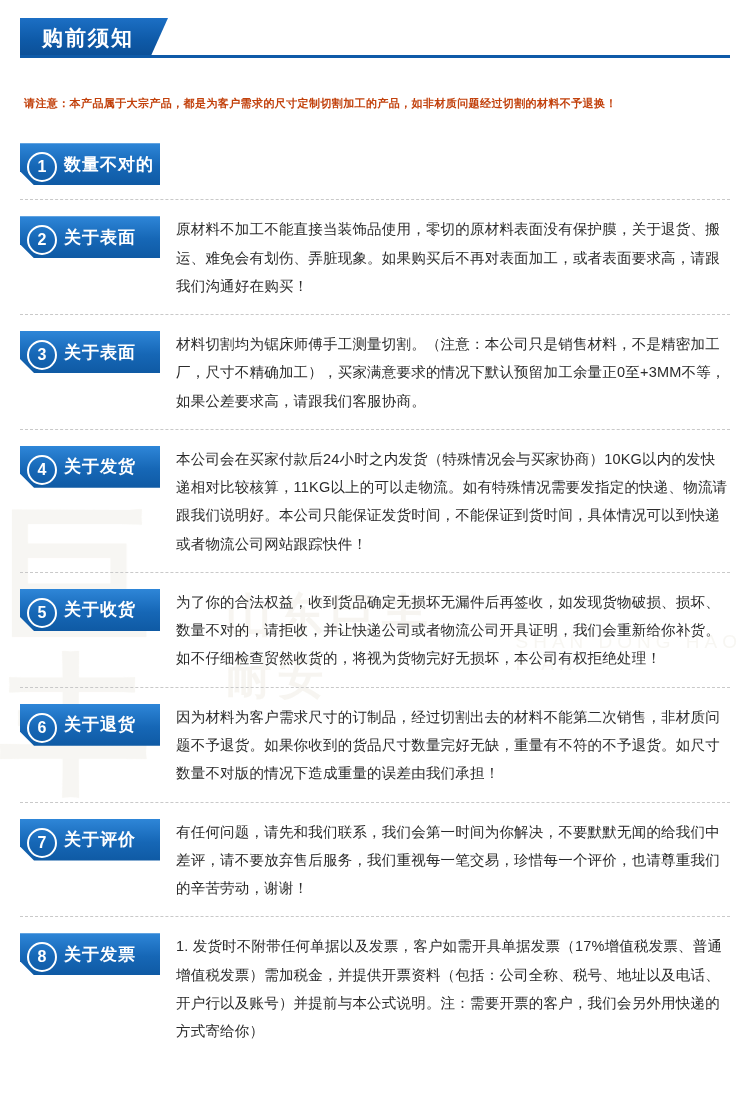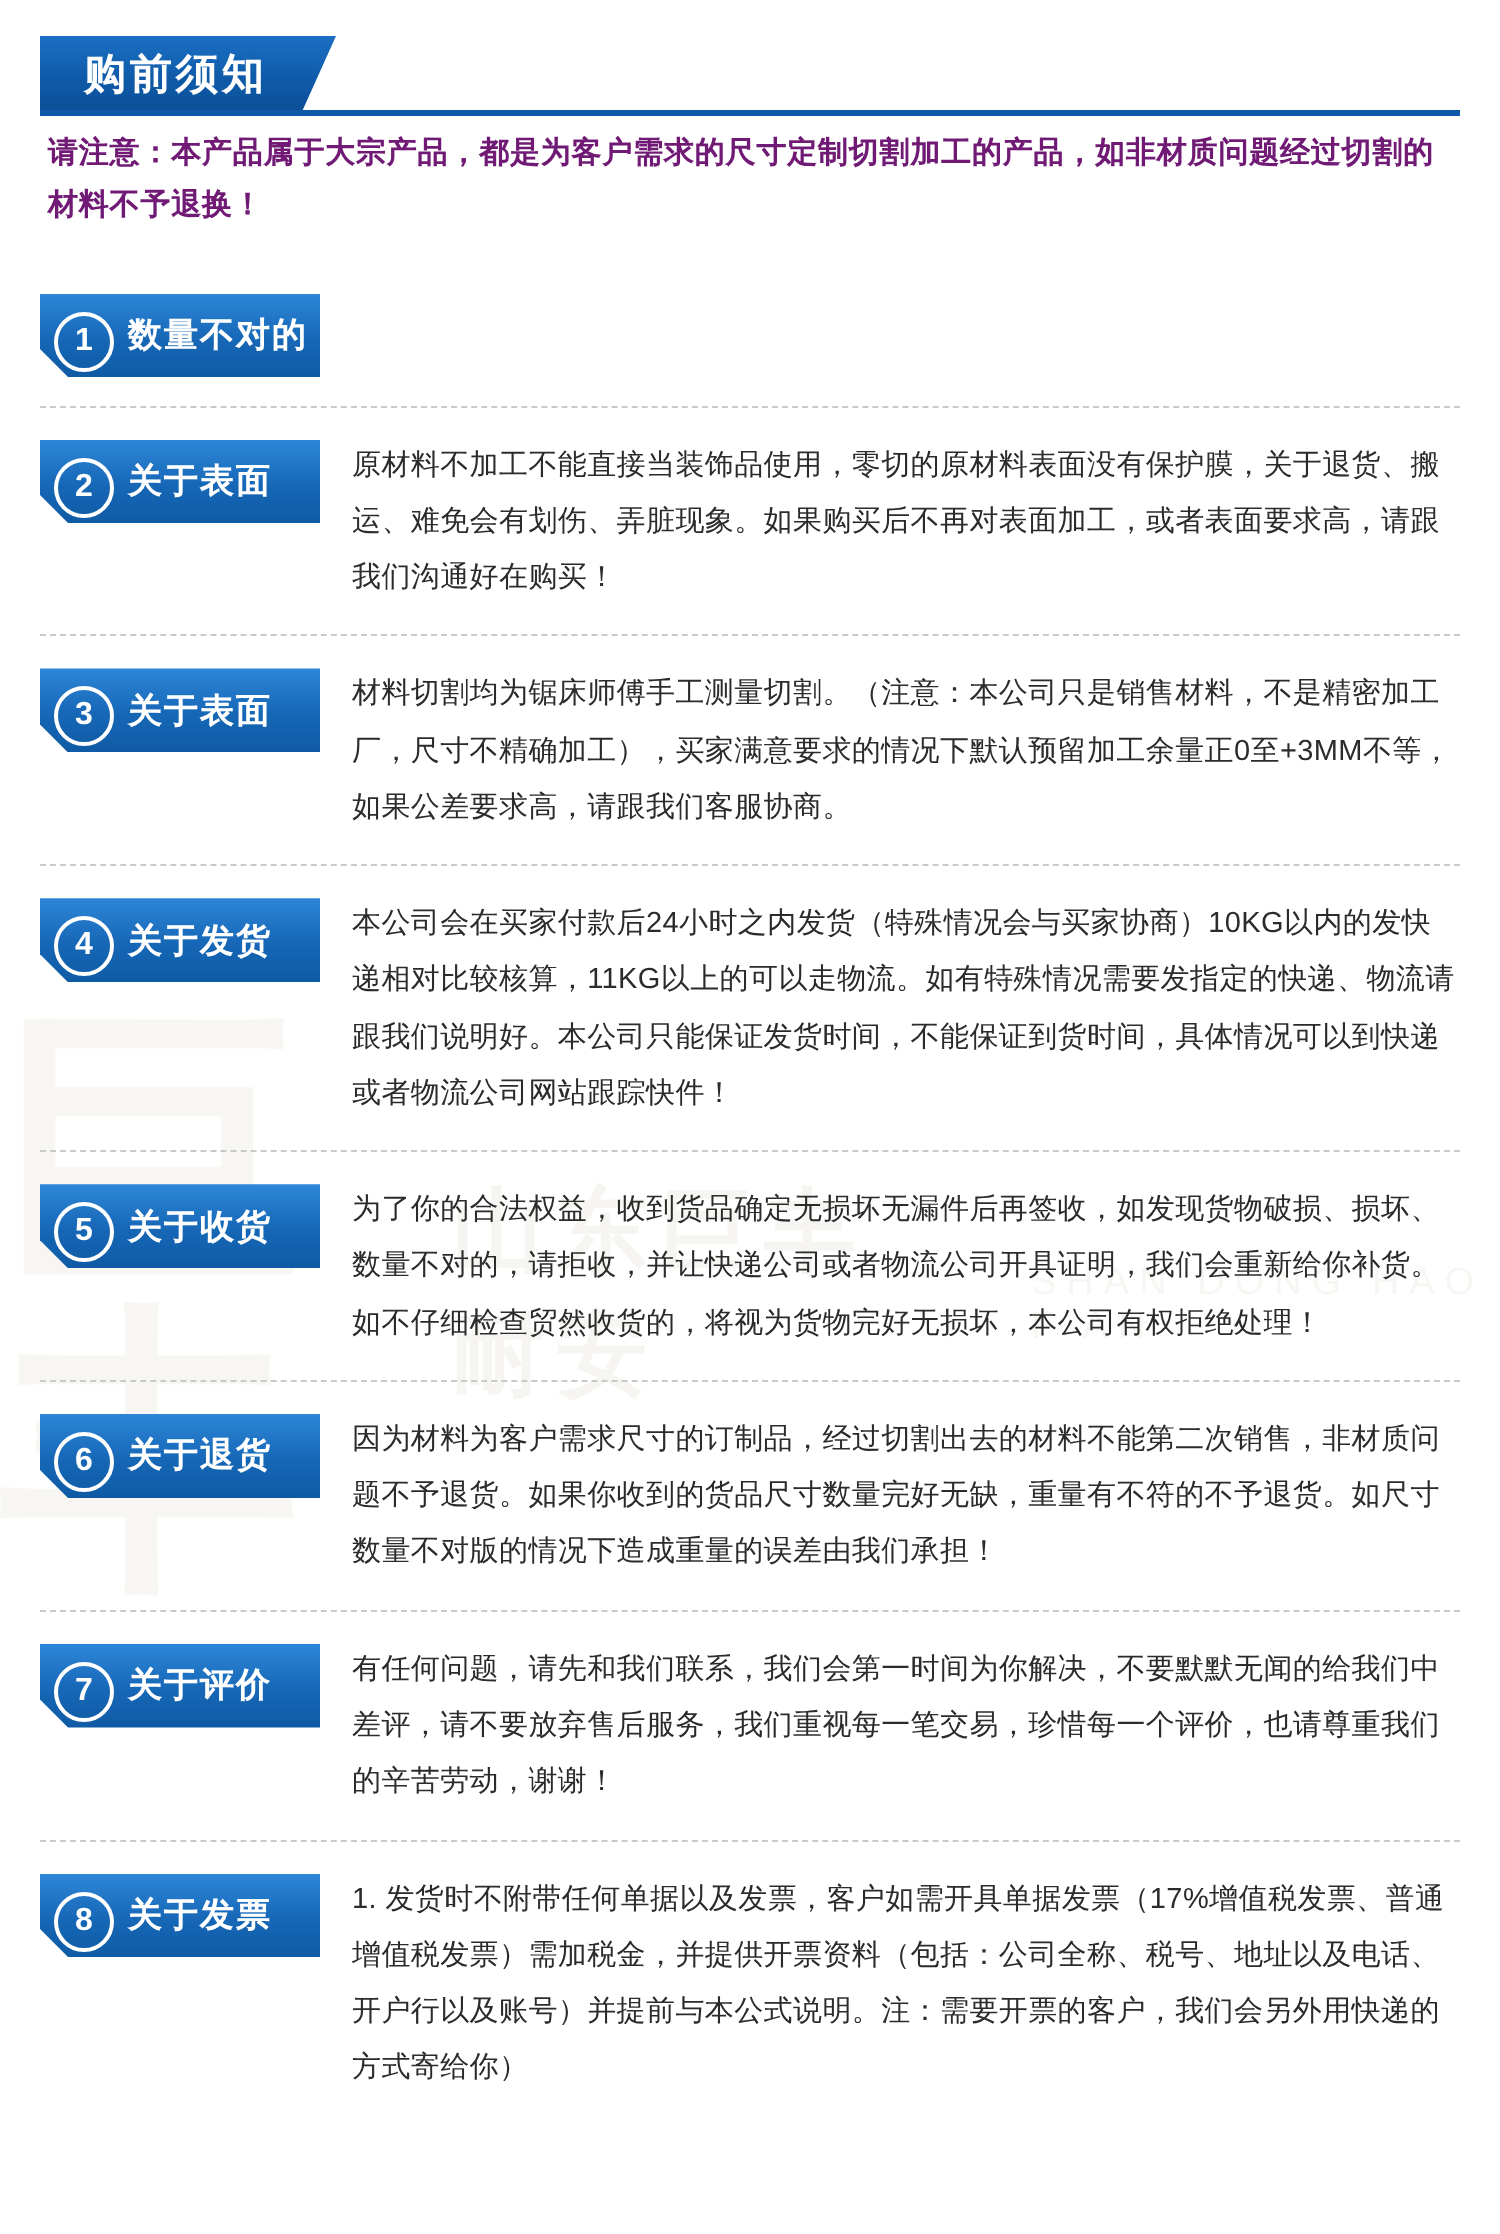--- a/index.html
+++ b/index.html
@@ -84,23 +84,23 @@
     position: absolute;
     left: 0;
     bottom: 0;
     width: 710px;
     height: 3px;
     background: #0e5aa8;
   }
 
   
   .notice {
-    margin: 6px 4px 14px 4px;
-    color: #701a75;
-    font-size: 15px;
+    margin: 36px 4px 14px 4px;
+    color: #c2410c;
+    font-size: 11px;
     font-weight: bold;
     line-height: 1.75;
     letter-spacing: 0.4px;
   }
 
   
   .rows {
     margin-top: 6px;
   }
   .row {

